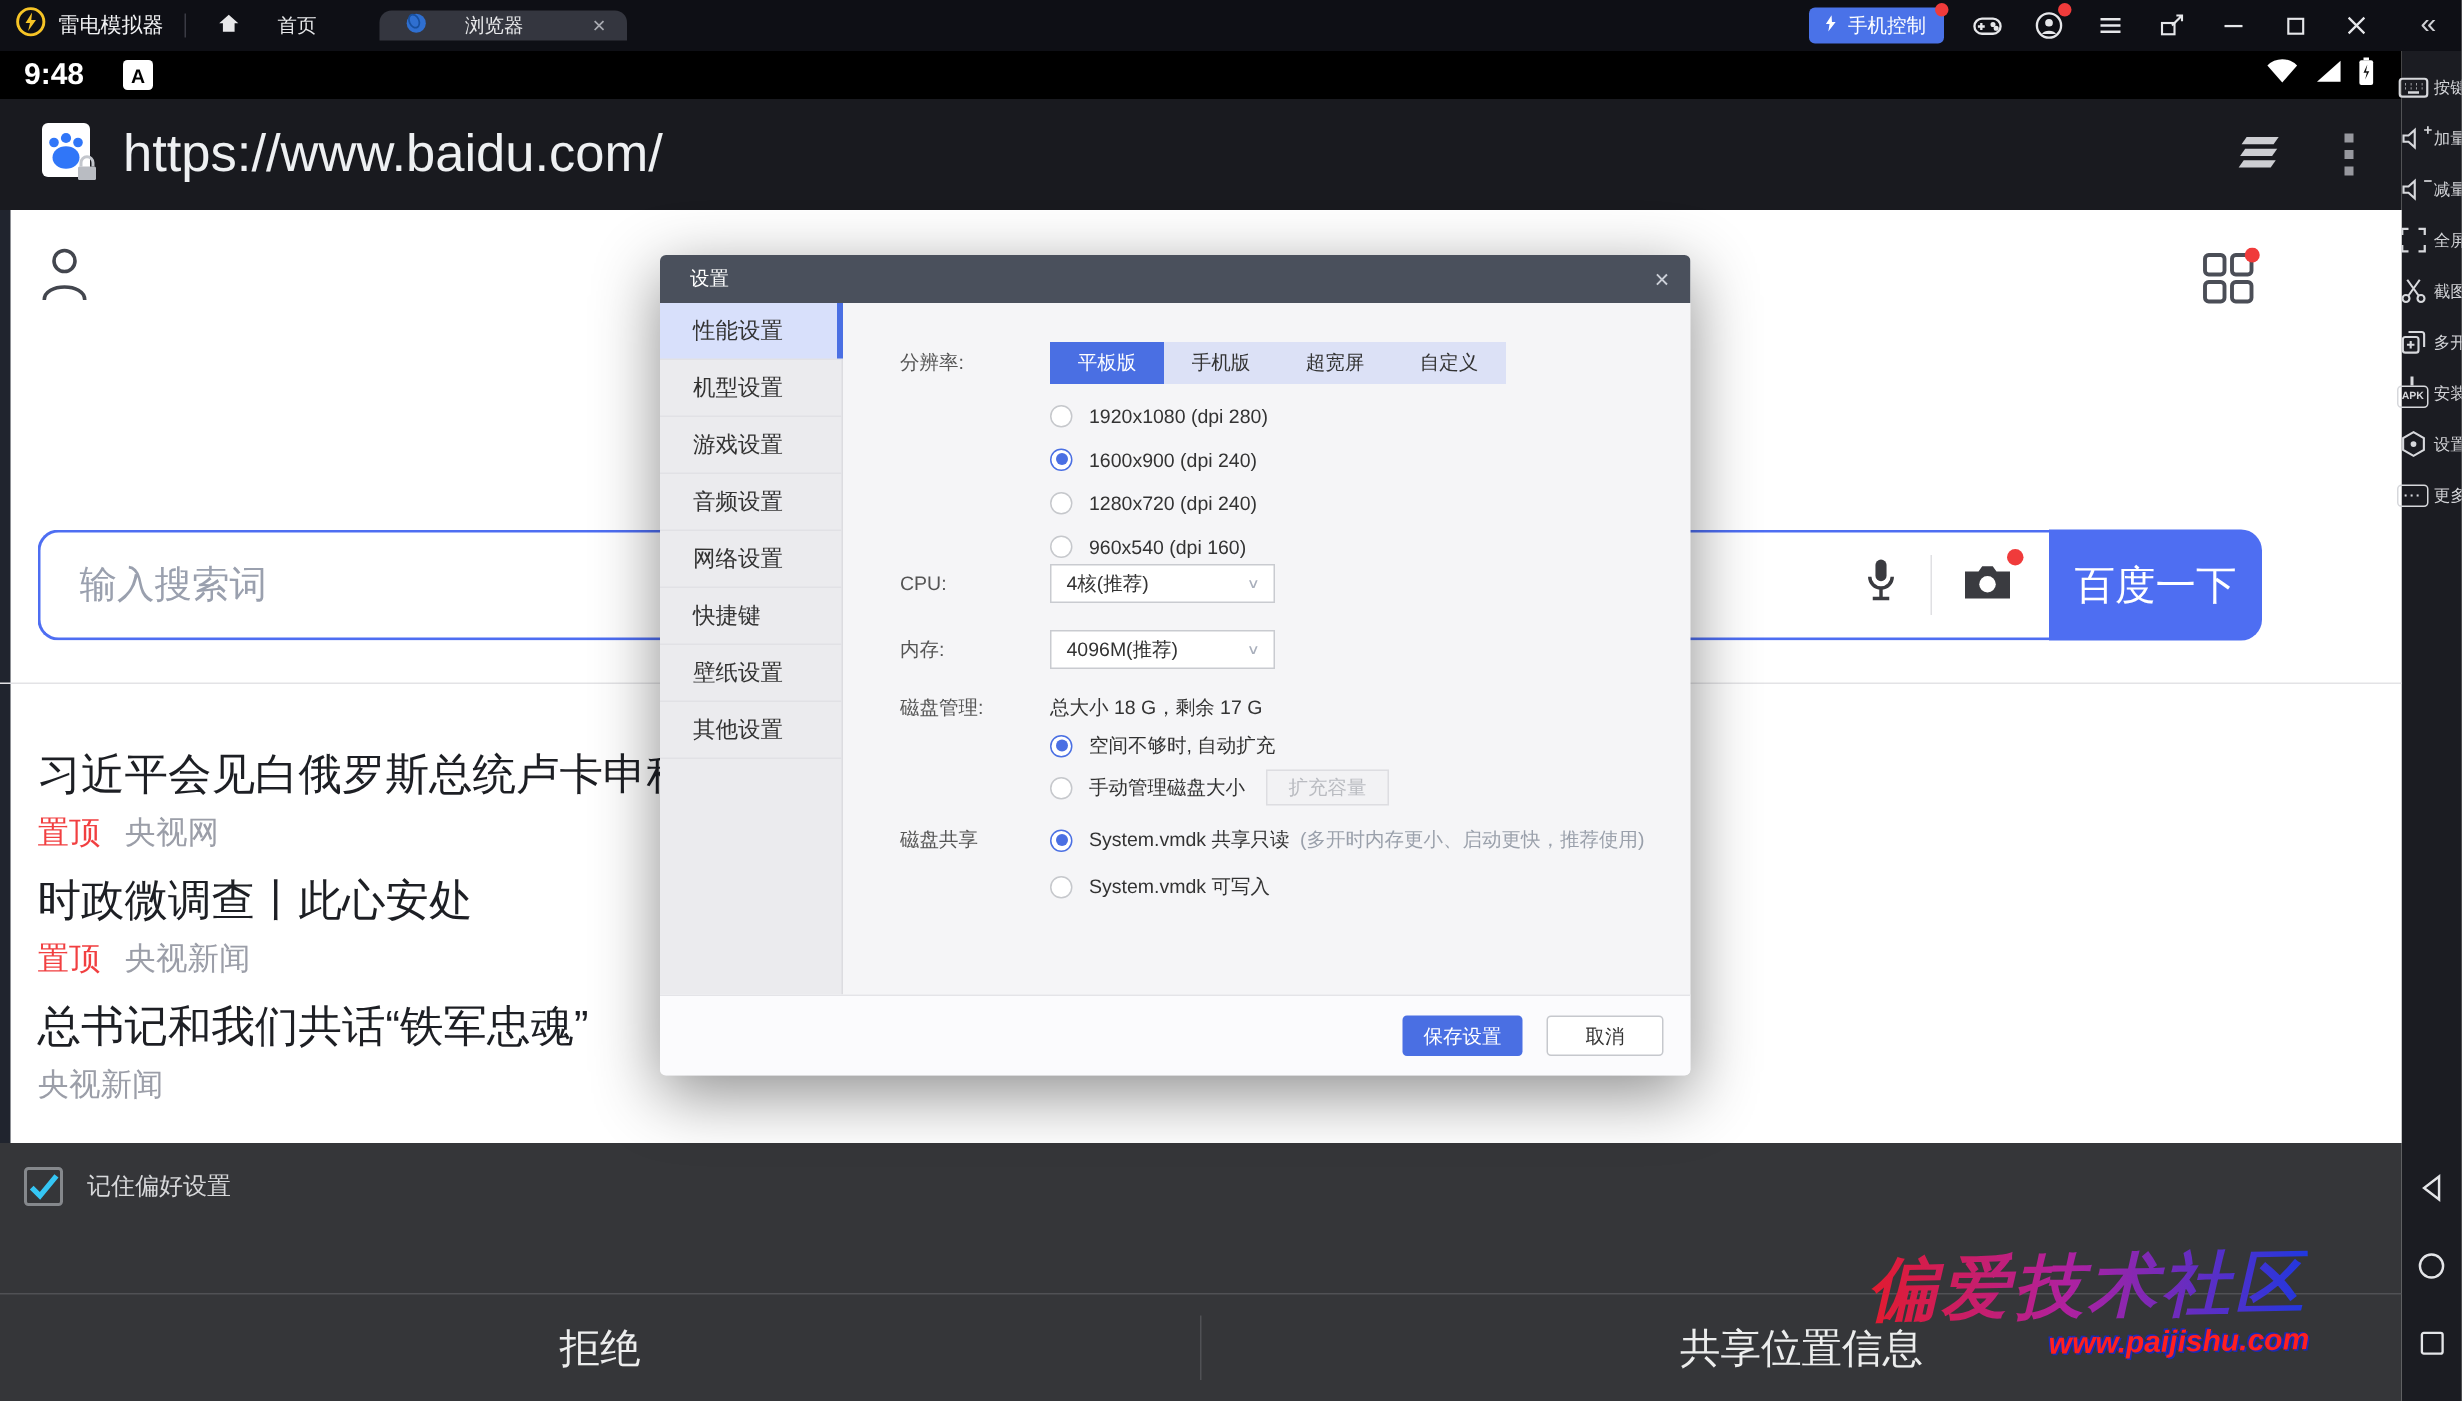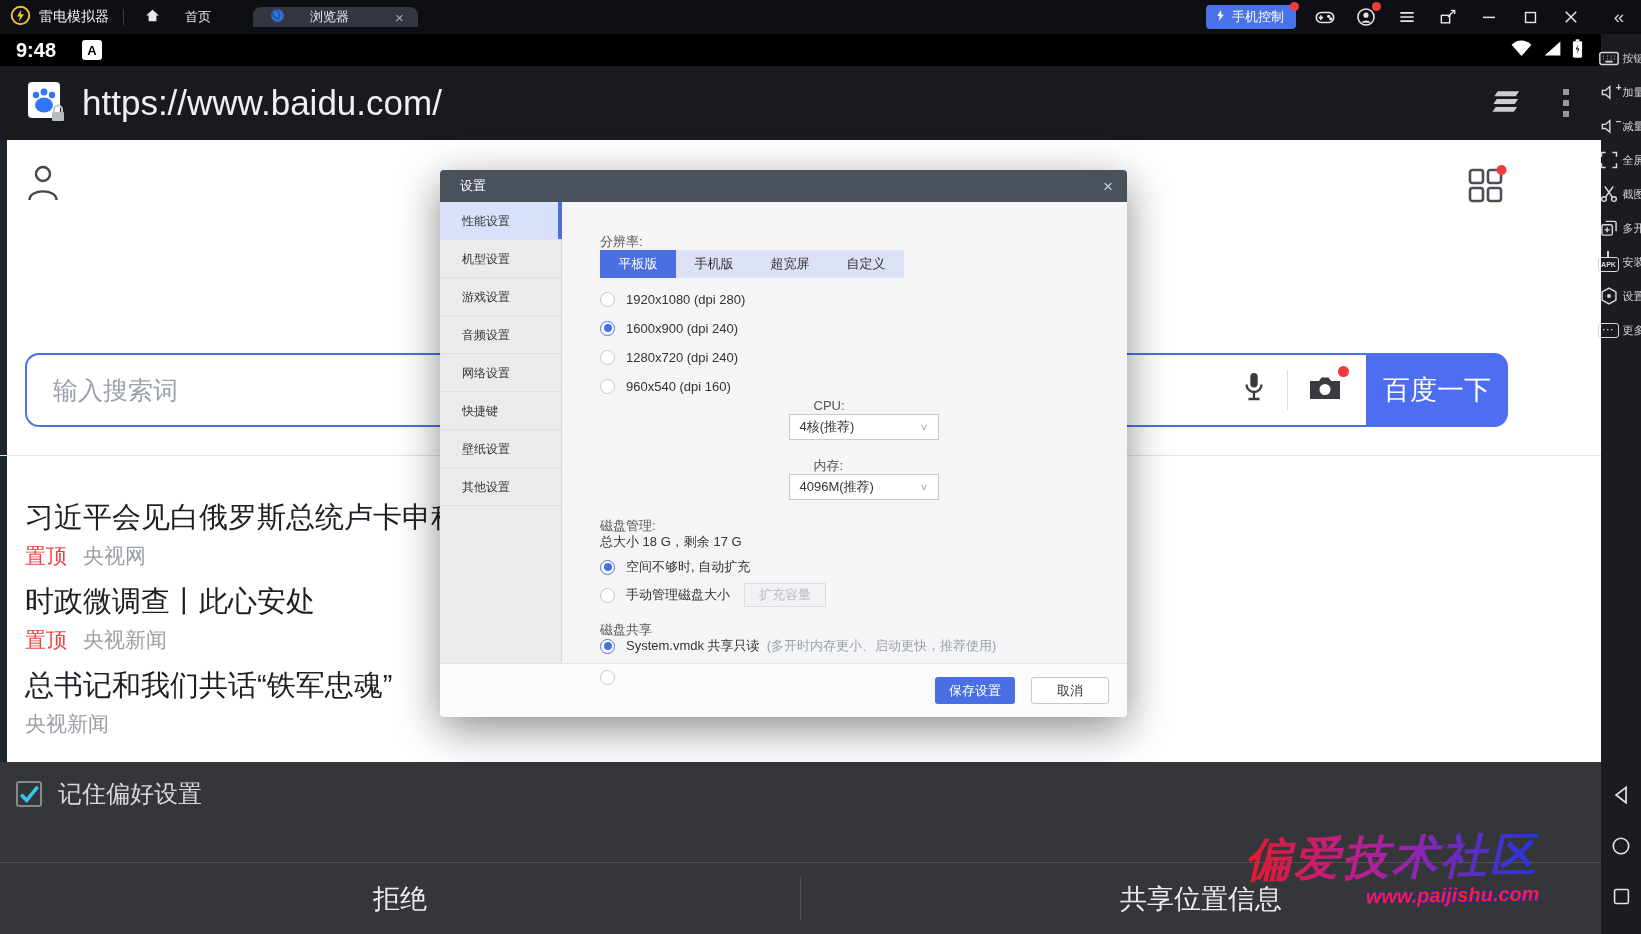--- a/index.html
+++ b/index.html
@@ -73,41 +73,41 @@
   .news-meta { font-size:21px; line-height:28px; margin-bottom:12px; display:flex; gap:16px; }
   .news-tag { color:#f13f40; }
   .news-src { color:#9b9ea8; }
 
   
   .perm { height:172px; background:#353639; position:relative; flex:none; z-index:2; }
   .perm-msg { padding:12px 16px 0; font-size:22px; color:#e3e4e6; }
   .perm-remember { display:flex; align-items:center; gap:16px; margin:16px 0 0 16px; }
   .cb { width:26px; height:26px; border:2px solid #85888c; border-radius:3px; display:flex;
         align-items:center; justify-content:center; background:transparent; }
-  .perm-remember-label { font-size:24px; color:#d8d9db; }
+  .perm-remember-label { font-size:16px; color:#d8d9db; }
   .perm-actions { position:absolute; left:0; right:0; bottom:0; top:100px; border-top:1px solid #505155; display:flex; }
   .perm-btn { flex:1; display:flex; align-items:center; justify-content:center; font-size:27px; color:#eceded;
               background:none; border:none; font-family:inherit; }
   .perm-sep { width:1px; background:#505155; margin:14px 0; }
 
   
   .dlg { position:absolute; left:440px; top:136px; width:687px; height:547px; background:#f5f5f7;
          border-radius:4px; box-shadow:0 12px 44px rgba(0,0,0,.45); display:flex; flex-direction:column;
          overflow:hidden; z-index:5; font-size:13px; color:#333; }
   .dlg-title { height:32px; background:#4a505c; display:flex; align-items:center; padding:0 14px 0 20px; flex:none; }
   .dlg-title-text { color:#fff; font-size:13px; flex:1; }
   .dlg-close { color:#ccd0d8; font-size:17px; line-height:1; }
   .dlg-body { flex:1; display:flex; min-height:0; }
   .dlg-side { width:122px; background:#ebebee; border-right:1px solid #dcdce0; flex:none; }
-  .side-item { height:38px; line-height:38px; padding-left:22px; font-size:12px; color:#333;
+  .side-item { height:38px; line-height:38px; padding-left:22px; font-size:15px; color:#333;
                border-bottom:1px solid #e1e1e5; position:relative; }
   .side-item.active { background:#d8e0fb; }
   .side-item.active::after { content:''; position:absolute; right:-1px; top:0; bottom:0; width:4px; background:#4a6fe3; }
   .dlg-content { flex:1; padding:26px 0 0 38px; }
-  .crow { display:flex;flex-direction:column; }
+  .crow { display:flex; }
   .clabel { width:100px; flex:none; color:#555; line-height:16px; }
   .seg { display:flex; margin-bottom:13px; }
   .seg-item { width:76px; height:28px; line-height:28px; text-align:center; background:#dce1f6; color:#333; }
   .seg-item.active { background:#4a6fe3; color:#fff; }
   .radio-row { display:flex; align-items:center; height:16px; margin-bottom:13px; }
   .rdo { width:15px; height:15px; border-radius:50%; border:1.5px solid #c6c8cc; background:#fff; flex:none;
          margin-right:11px; position:relative; }
   .rdo.sel { border-color:#4a6fe3; }
   .rdo.sel::after { content:''; position:absolute; inset:2.5px; border-radius:50%; background:#4a6fe3; }
   .select { width:150px; height:26px; border:1px solid #c9cbd0; border-radius:0; background:#fff;

